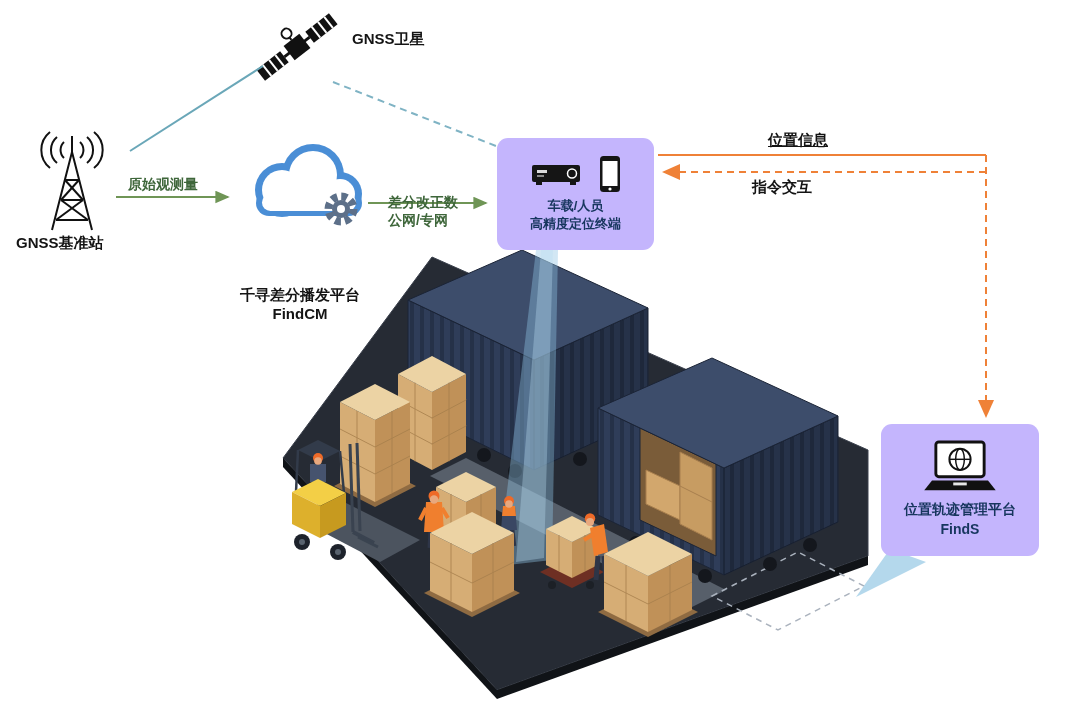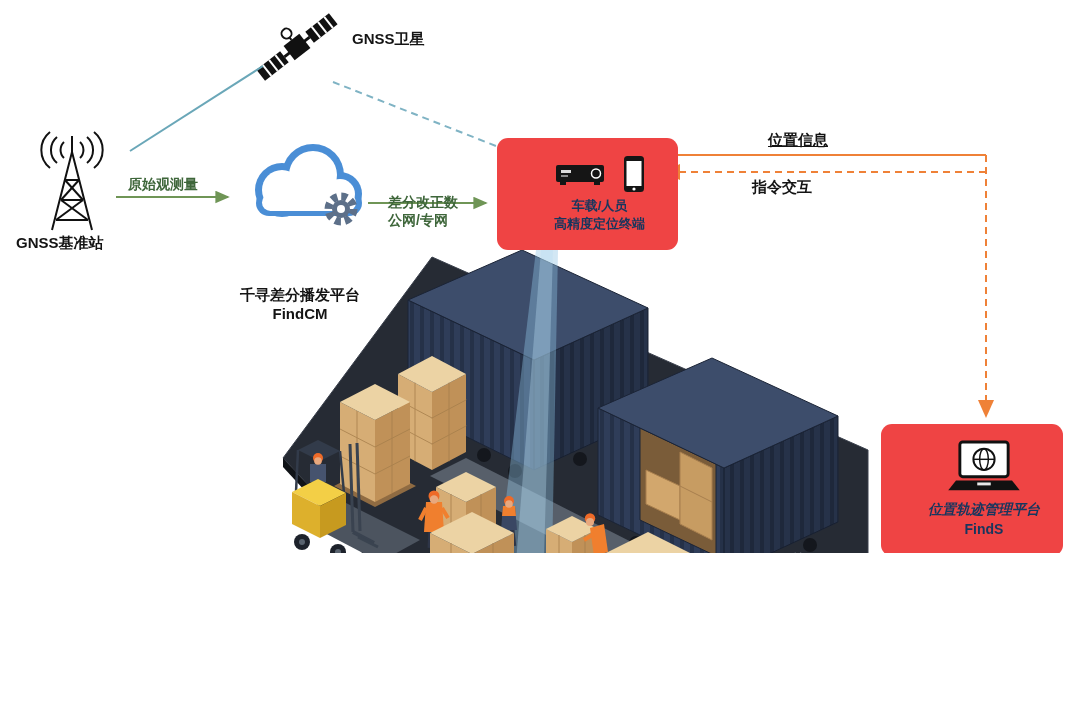--- a/index.html
+++ b/index.html
@@ -1,23 +1,23 @@
 <!DOCTYPE html>
 <html><head>
 <meta charset="utf-8">
 <style>
   html,body{margin:0;padding:0;background:#fff;}
-  .stage{position:relative;width:1080px;height:553px;background:#ffffff;overflow:hidden;
+  .stage{position:relative;width:1080px;height:701px;background:#ffffff;overflow:hidden;
          font-family:"Liberation Sans","DejaVu Sans",sans-serif;}
   .scene{position:absolute;left:0;top:0;}
   .lbl{position:absolute;font-weight:700;color:#141414;font-size:15px;white-space:nowrap;line-height:1.25;}
   .lbl.green{color:#3e663a;font-size:14px;}
   .lbl.center{text-align:center;margin-top:48px;}
-  .bubble{position:absolute;background:#ef4444;border-radius:11px;display:flex;flex-direction:column;
-          align-items:center;justify-content:center;padding-left:24px;}
+  .bubble{position:absolute;background:#c4b5fd;border-radius:11px;display:flex;flex-direction:column;
+          align-items:center;justify-content:center;}
   .blab{color:#17365e;font-weight:700;font-size:13px;line-height:1.4;white-space:nowrap;}
   .blab.big{font-size:14px;}
   .devices{display:flex;align-items:center;gap:10px;margin-bottom:4px;}
 </style>
 </head>
 <body>
 
 <div class="stage">
 
   <svg class="scene" width="1080" height="701" viewBox="0 0 1080 701">
@@ -295,17 +295,17 @@
 
   <div class="bubble" style="left:881px;top:424px;width:158px;height:132px;">
     <svg width="82" height="56" viewBox="0 0 82 58">
       <rect x="16" y="2" width="50" height="36" rx="3" fill="#fff" stroke="#111" stroke-width="3"></rect>
       <circle cx="41" cy="20" r="11" fill="none" stroke="#111" stroke-width="2"></circle>
       <ellipse cx="41" cy="20" rx="4.5" ry="11" fill="none" stroke="#111" stroke-width="1.5"></ellipse>
       <line x1="30" y1="20" x2="52" y2="20" stroke="#111" stroke-width="1.5"></line>
       <polygon points="12,42 70,42 78,52 4,52" fill="#111"></polygon>
       <rect x="34" y="44" width="14" height="3" fill="#fff" opacity="0.9"></rect>
     </svg>
-    <div class="blab big" style="margin-top:4px;font-style:italic;">位置轨迹管理平台</div>
+    <div class="blab big" style="margin-top:4px;">位置轨迹管理平台</div>
     <div class="blab big">FindS</div>
   </div>
 
 </div>
 
 </body></html>

